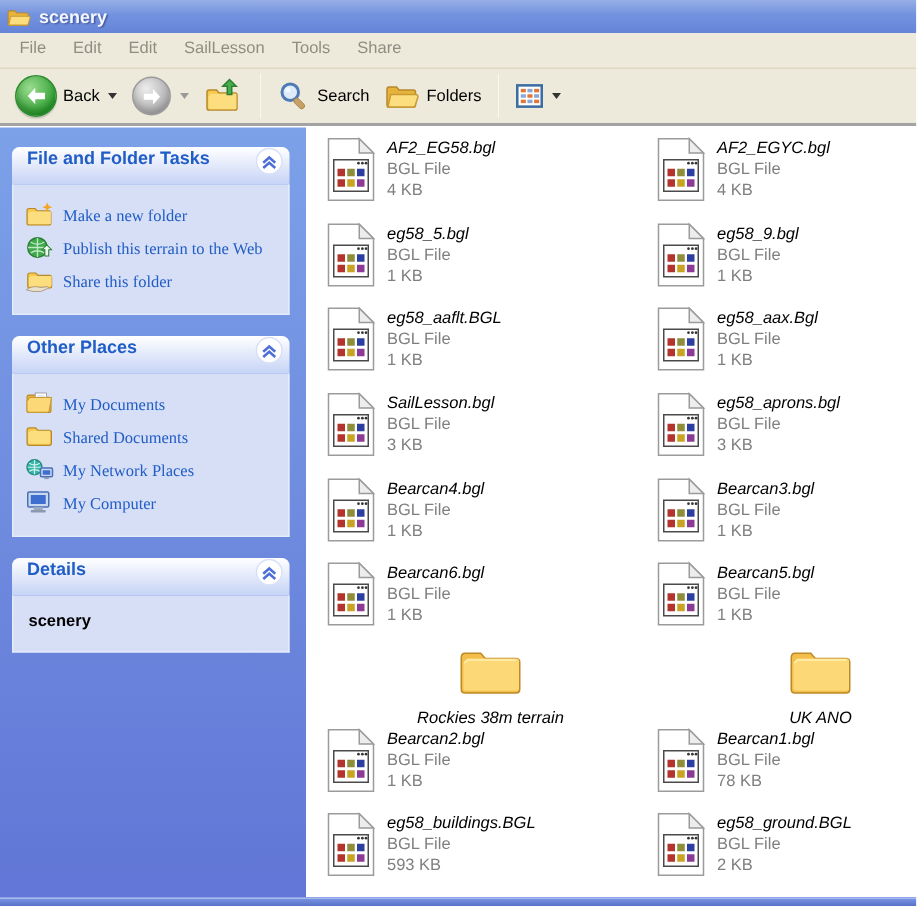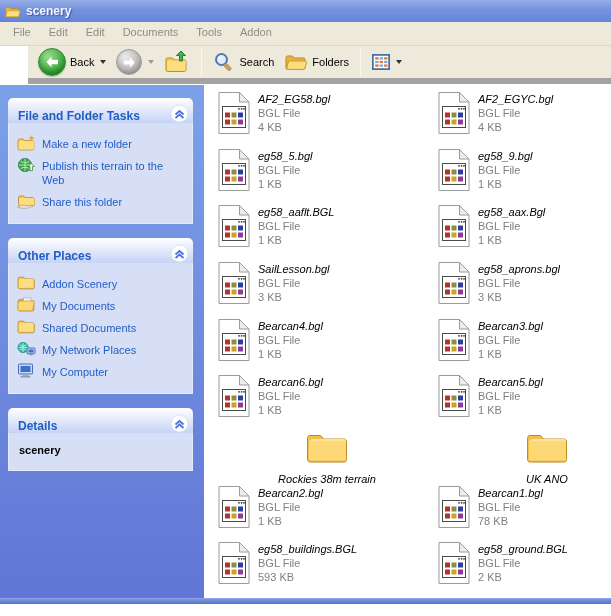--- a/index.html
+++ b/index.html
@@ -8,45 +8,45 @@
   .window { position:relative; width:611px; height:604px; overflow:hidden; background:#fff; }
 
   .titlebar { height:22px; background:linear-gradient(#97AFE7,#7392DE 45%,#6584D8);
     display:flex; align-items:center; gap:5px; padding-left:4px;
     color:#F4F7FE; font-weight:bold; font-size:12px; text-shadow:1px 1px 1px #44589E; }
 
   .menubar { height:24px; background:#EDEADC; border-bottom:1px solid #DCD8C4;
     display:flex; padding-left:4px; color:#8E8D81; }
   .menuitem { padding:4px 9px; cursor:default; }
 
-  .toolbar { height:38px; background:#EDEADC; border-bottom:6px solid #a3a3a3;
-    display:flex; align-items:center; padding-left:6px; gap:2px; color:#000;margin-left:28px; }
+  .toolbar { height:38px; background:#EDEADC; border-bottom:2px solid #a3a3a3;
+    display:flex; align-items:center; padding-left:6px; gap:2px; color:#000; }
   .tbtn { display:flex; align-items:center; gap:4px; padding:2px 4px; }
   .navcircle { width:28px; height:28px; border-radius:50%; display:flex; align-items:center; justify-content:center;
     background:radial-gradient(circle at 35% 30%, #9ADB8F, #2FA132 75%); border:1px solid #2B8A2E;
     box-shadow:inset 0 -4px 5px rgba(0,70,0,.35), 0 1px 1px rgba(0,0,0,.2); }
   .navcircle.grey { width:26px; height:26px;
     background:radial-gradient(circle at 35% 30%, #EDEDED, #ACACAC 75%); border:1px solid #9A9A9A;
     box-shadow:inset 0 -3px 4px rgba(60,60,60,.25); }
   .caret { width:0; height:0; border-left:3px solid transparent; border-right:3px solid transparent;
     border-top:4px solid #333; margin-left:2px; }
   .caret.dim { border-top-color:#9a9a9a; }
   .sep { width:1px; height:30px; background:#CDC9B5; border-right:1px solid #FAF8EE; margin:0 5px; }
   .icn { display:inline-flex; line-height:0; }
 
   .content { position:absolute; top:85px; bottom:6px; left:0; right:0; display:flex; }
 
   .sidebar { flex:none; width:204px; background:linear-gradient(#7CA1E8,#6176D6);
     padding:13px 0 0 8px; overflow:hidden; }
   .panel { width:185px; margin-bottom:14px; }
   .phead { height:25px; background:linear-gradient(#FFFFFF,#C6D3F6); border-radius:5px 5px 0 0;
-    display:flex; align-items:flex-end; justify-content:space-between; padding:0 4px 0 10px; }
+    display:flex; align-items:flex-start; justify-content:space-between; padding:0 4px 0 10px; }
   .ptitle { color:#215DC6; font-weight:bold; font-size:12px; }
   .pbody { background:#D6DFF5; border:1px solid #E4EBFA; border-top:none; padding:8px 4px 8px 8px; }
-  .titem { display:flex; align-items:flex-start; gap:5px; margin:4px 0 6px 0; cursor:pointer; }
+  .titem { display:flex; align-items:flex-start; gap:5px; margin:4px 0 6px 0; cursor:pointer;font-family:Liberation Serif, serif; }
   .tlabel { color:#215DC6; line-height:14px; padding-top:2px; }
   .ticon18 { width:20px; flex:none; }
   .details-body { background:#D6DFF5; border:1px solid #E4EBFA; border-top:none;
     padding:10px 8px 12px 10px; color:#000; line-height:15px; }
   .dname { font-weight:bold; }
   .dmod { margin-top:9px; }
 
   .filearea { flex:1; background:#fff; position:relative; overflow:hidden; }
   .frow { position:absolute; left:13px; display:flex; }
   .fcell { width:220px; display:flex; align-items:flex-start; cursor:default; }
@@ -70,23 +70,23 @@
           <path d="M4.5 9h16.8c.9 0 1.6.9 1.3 1.8l-1.8 5.6c-.2.6-.7 1-1.3 1H2.6z" fill="#FDDE7E" stroke="#C89B33"></path>
         </svg>
       </span>
     <span>scenery</span>
   </div>
 
   <div class="menubar" id="menubar">
       <span class="menuitem">File</span>
       <span class="menuitem">Edit</span>
       <span class="menuitem">Edit</span>
-      <span class="menuitem">Documents</span>
+      <span class="menuitem">SailLesson</span>
       <span class="menuitem">Tools</span>
-      <span class="menuitem">Addon</span>
+      <span class="menuitem">Share</span>
     </div>
 
   <div class="toolbar">
     <div class="tbtn">
       <span class="navcircle">
           <span class="icn">
             <svg width="16" height="16" viewBox="0 0 16 16">
               <path d="M7.5 2.5L2.5 8l5 5.5V10.2H14V5.8H7.5z" fill="#fff"></path>
             </svg>
           </span>
@@ -208,29 +208,20 @@
               <svg width="19" height="19" viewBox="0 0 19 19">
                 <circle cx="9.5" cy="9.5" r="8.5" fill="#FFFFFF" stroke="#D8E0F8"></circle>
                 <path d="M5.5 10.5L9.5 7l4 3.5" fill="none" stroke="#4E6FD8" stroke-width="1.7"></path>
                 <path d="M5.5 14L9.5 10.5l4 3.5" fill="none" stroke="#4E6FD8" stroke-width="1.7"></path>
               </svg>
             </span>
         </div>
         <div class="pbody" id="places-body">
             <div class="titem">
               <span class="icn ticon18">
-                <svg width="18" height="15" viewBox="0 0 17 14">
-                  <path d="M1 3.5C1 2.7 1.6 2 2.4 2h4l1.4 1.6h7.1c.8 0 1.4.6 1.4 1.4v6.6c0 .8-.6 1.4-1.4 1.4H2.4c-.8 0-1.4-.6-1.4-1.4z" fill="#F6C84C" stroke="#B8892B" stroke-width=".8"></path>
-                  <path d="M1.8 5.2L3 3.8h12.5v7.4c0 .5-.4.8-.8.8H2.6c-.5 0-.8-.4-.8-.8z" fill="#FDDE7E"></path>
-                </svg>
-              </span>
-              <span class="tlabel">Addon Scenery</span>
-            </div>
-            <div class="titem">
-              <span class="icn ticon18">
                 <svg width="18" height="15" viewBox="0 0 18 15">
                   <path d="M1 3.8C1 3 1.6 2.4 2.4 2.4h3.8l1.3 1.5h8.1c.8 0 1.4.6 1.4 1.4v7.3c0 .8-.6 1.4-1.4 1.4H2.4c-.8 0-1.4-.6-1.4-1.4z" fill="#E8B33C" stroke="#B8892B" stroke-width=".7"></path>
                   <rect x="6.5" y="1" width="7.5" height="9.5" fill="#FFF" stroke="#9A9A9A" stroke-width=".6"></rect>
                   <path d="M7.8 3h5M7.8 4.6h5M7.8 6.2h5" stroke="#B8C8E0" stroke-width=".6"></path>
                   <path d="M1 6.2l2-2.2h14.3l-1.5 8.8c-.1.6-.6 1-1.2 1H2.4c-.8 0-1.4-.6-1.4-1.4z" fill="#FDD876" stroke="#C89B33" stroke-width=".7"></path>
                 </svg>
               </span>
               <span class="tlabel">My Documents</span>
             </div>
             <div class="titem">

